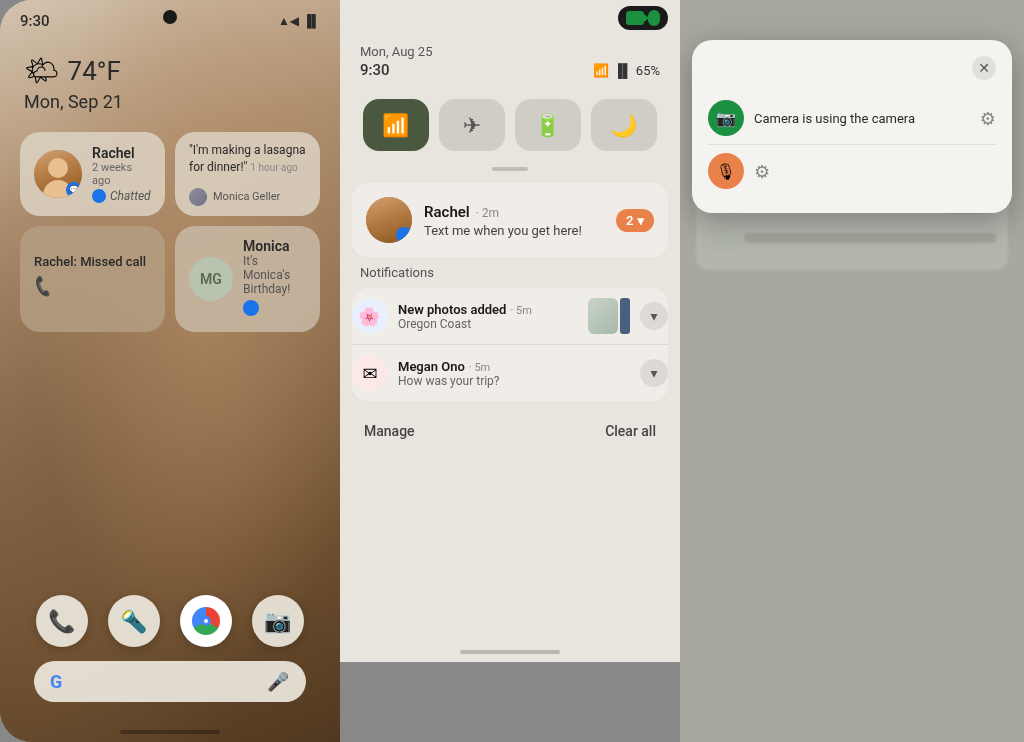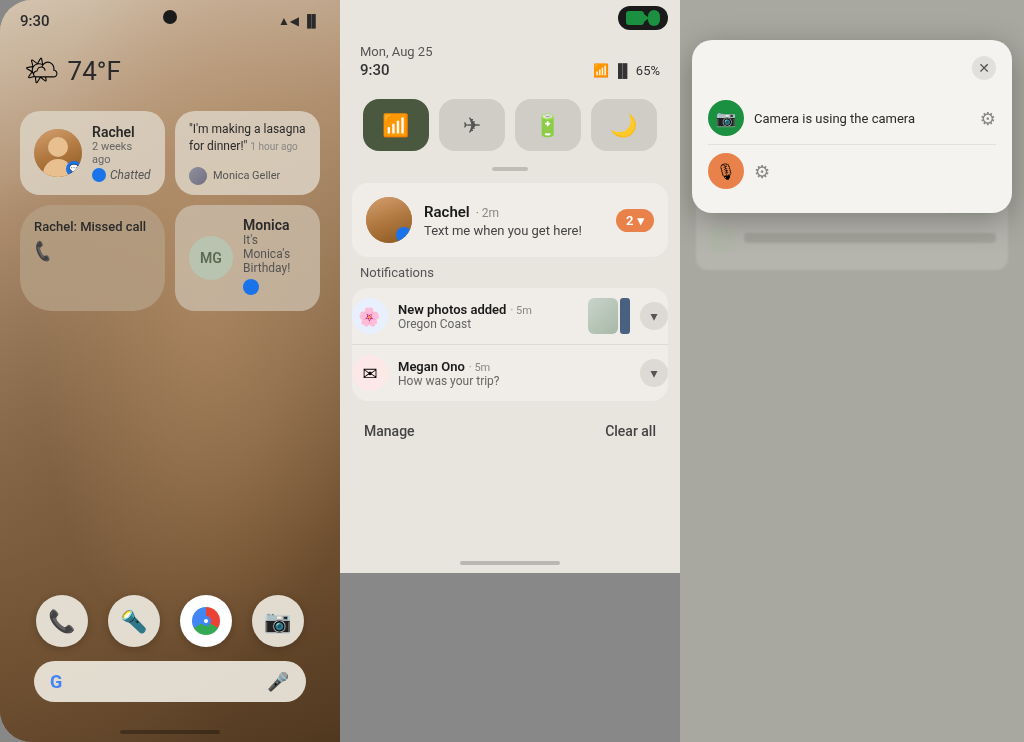--- a/index.html
+++ b/index.html
@@ -215,22 +215,22 @@
       overflow: hidden;
     }
     .monica-name {
       font-size: 11px;
       color: #555;
     }
 
     
     .missed-call-widget {
       background: rgba(180,158,130,0.85);
-      border-radius: 32px;
-      padding: 14px 14px;
+      border-radius: 20px;
+      padding: 28px 14px;
       display: flex;
       align-items: center;
       gap: 8px;
     }
     .missed-call-text {
       font-size: 13px;
       font-weight: 500;
       color: #2a2a2a;
     }
     .call-icon-small {
@@ -369,21 +369,21 @@
       transform: translateX(-50%);
       width: 100px;
       height: 4px;
       background: rgba(0,0,0,0.3);
       border-radius: 2px;
     }
 
     
     .notif-panel {
       width: 340px;
-      height: 573px;
+      height: 662px;
       background: #e8e5df;
       flex-shrink: 0;
       position: relative;
       overflow: hidden;
     }
     .notif-header {
       padding: 14px 20px 8px;
       background: #e8e5df;
     }
     .notif-date-line {
@@ -785,20 +785,21 @@
       <span style="font-size:12px; color:#2a2a2a;">▲◀</span>
       <span style="font-size:12px; color:#2a2a2a;">▐▌</span>
     </div>
   </div>
 
   <div class="home-weather">
     <div class="weather-row">
       <span class="weather-icon">🌤</span>
       <span class="weather-temp">74°F</span>
     </div>
+    <div class="weather-date">Mon, Sep 21</div>
   </div>
 
   <div class="widgets-area">
 
     <div style="display:flex; gap:10px;">
 
       <div class="widget-rachel-chat" style="flex:1;">
         <div class="widget-avatar">
           <div class="avatar-person"></div>
           <div class="avatar-face"></div>

